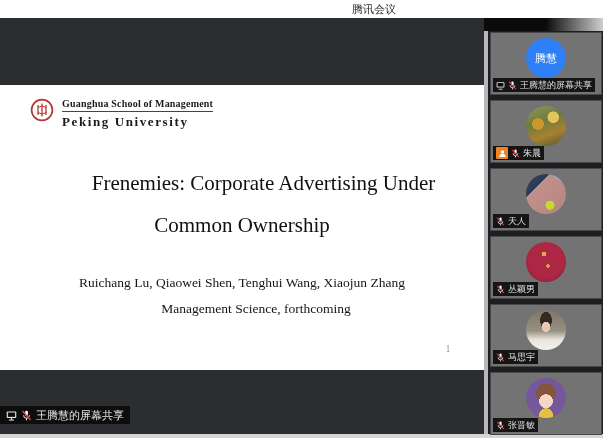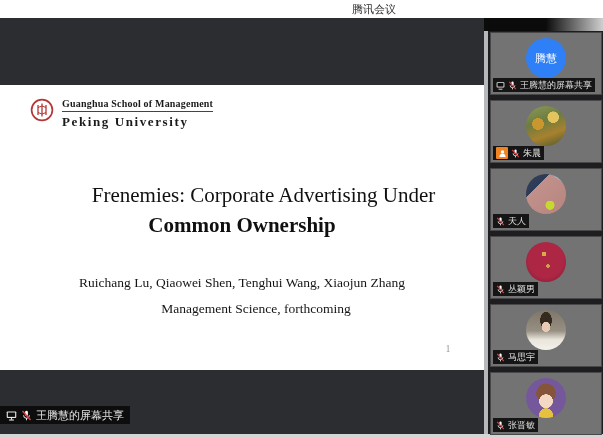--- a/index.html
+++ b/index.html
@@ -13,21 +13,21 @@
 
   
   .slide { position:absolute; left:0; top:85px; width:484px; height:285px; background:#ffffff; }
   .logo { position:absolute; left:30px; top:13px; display:flex; }
   .seal { width:24px; height:24px; flex:0 0 auto; }
   .logo-text { margin-left:8px; font-family:"Liberation Serif", serif; color:#1a1a1a; }
   .logo-line1 { font-size:10px; font-weight:bold; border-bottom:1px solid #444; padding-bottom:2px; letter-spacing:.2px; }
   .logo-line2 { font-size:13px; font-weight:bold; letter-spacing:1.6px; margin-top:2px; }
   .slide-title { position:absolute; width:100%; text-align:center;
                  font-family:"Liberation Serif", serif; font-size:21px; color:#101010; }
-  .t1 { top:98px;padding-left:43px; } .t2 { top:128px;font-weight:bold; }
+  .t1 { top:86px;padding-left:43px; } .t2 { top:128px; }
   .slide-sub { position:absolute; width:100%; text-align:center;
                font-family:"Liberation Serif", serif; font-size:13.5px; color:#151515; }
   .authors { top:190px; } .venue { top:216px;padding-left:28px; }
   .page-num { position:absolute; left:440px; top:258px; width:16px; text-align:center;
               font-family:"Liberation Serif", serif; font-size:10px; color:#9a9a9a; }
 
   
   .share-banner { position:absolute; left:0; top:406px; height:18px; background:#0d0d0e;
                   display:flex; align-items:center; gap:4px; padding:0 6px; }
   .share-banner span { font-size:11px; color:#e8e8e8; white-space:nowrap; }

